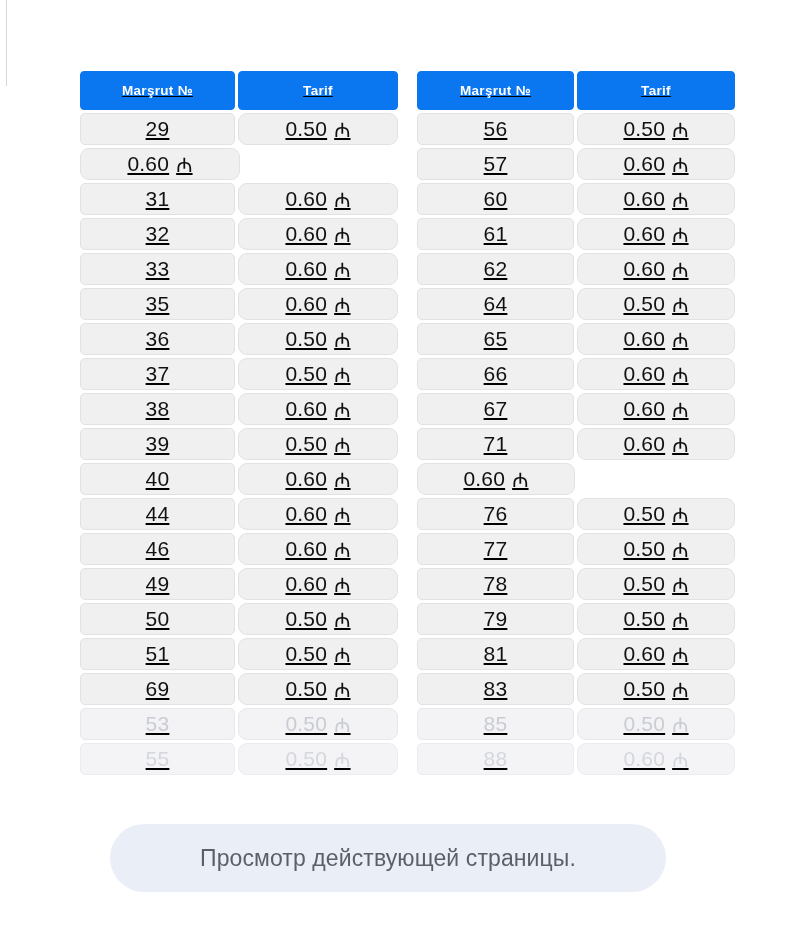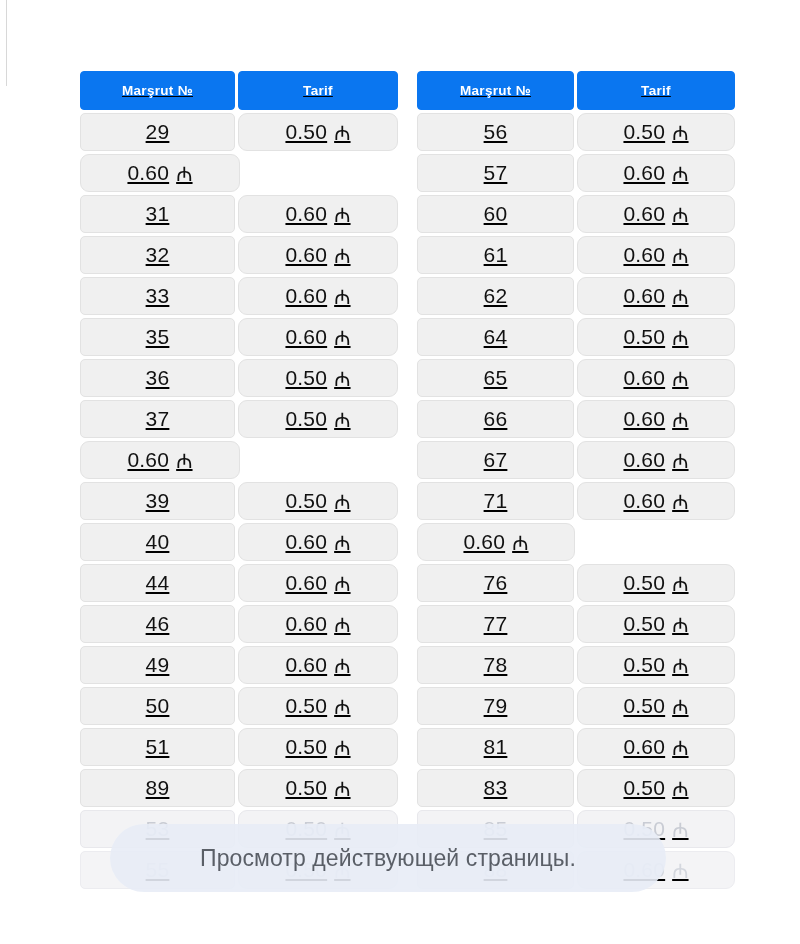--- a/index.html
+++ b/index.html
@@ -38,21 +38,21 @@
     flex: 0 0 318px;
     display: flex;
     flex-direction: column;
     gap: 3px;
     text-decoration: underline;
   }
 
   .row {
     display: flex;
     gap: 3px;
-    height: 38px;
+    height: 32px;
   }
   .row.head { height: 39px; }
 
   .cell {
     box-sizing: border-box;
     display: flex;
     align-items: center;
     justify-content: center;
     background: #f0f0f0;
     border: 1px solid #e2e2e2;
@@ -164,20 +164,21 @@
         </div>
       </div>
       <div class="row">
         <div class="cell route">37</div>
         <div class="cell fare">
           <span class="fare-val">0.50</span>
           <span class="manat">₼</span>
         </div>
       </div>
       <div class="row">
+        <div class="cell route">38</div>
         <div class="cell fare">
           <span class="fare-val">0.60</span>
           <span class="manat">₼</span>
         </div>
       </div>
       <div class="row">
         <div class="cell route">39</div>
         <div class="cell fare">
           <span class="fare-val">0.50</span>
           <span class="manat">₼</span>
@@ -219,21 +220,21 @@
         </div>
       </div>
       <div class="row">
         <div class="cell route">51</div>
         <div class="cell fare">
           <span class="fare-val">0.50</span>
           <span class="manat">₼</span>
         </div>
       </div>
       <div class="row">
-        <div class="cell route">89</div>
+        <div class="cell route">69</div>
         <div class="cell fare">
           <span class="fare-val">0.50</span>
           <span class="manat">₼</span>
         </div>
       </div>
       <div class="row faded">
         <div class="cell route">53</div>
         <div class="cell fare">
           <span class="fare-val">0.50</span>
           <span class="manat">₼</span>

